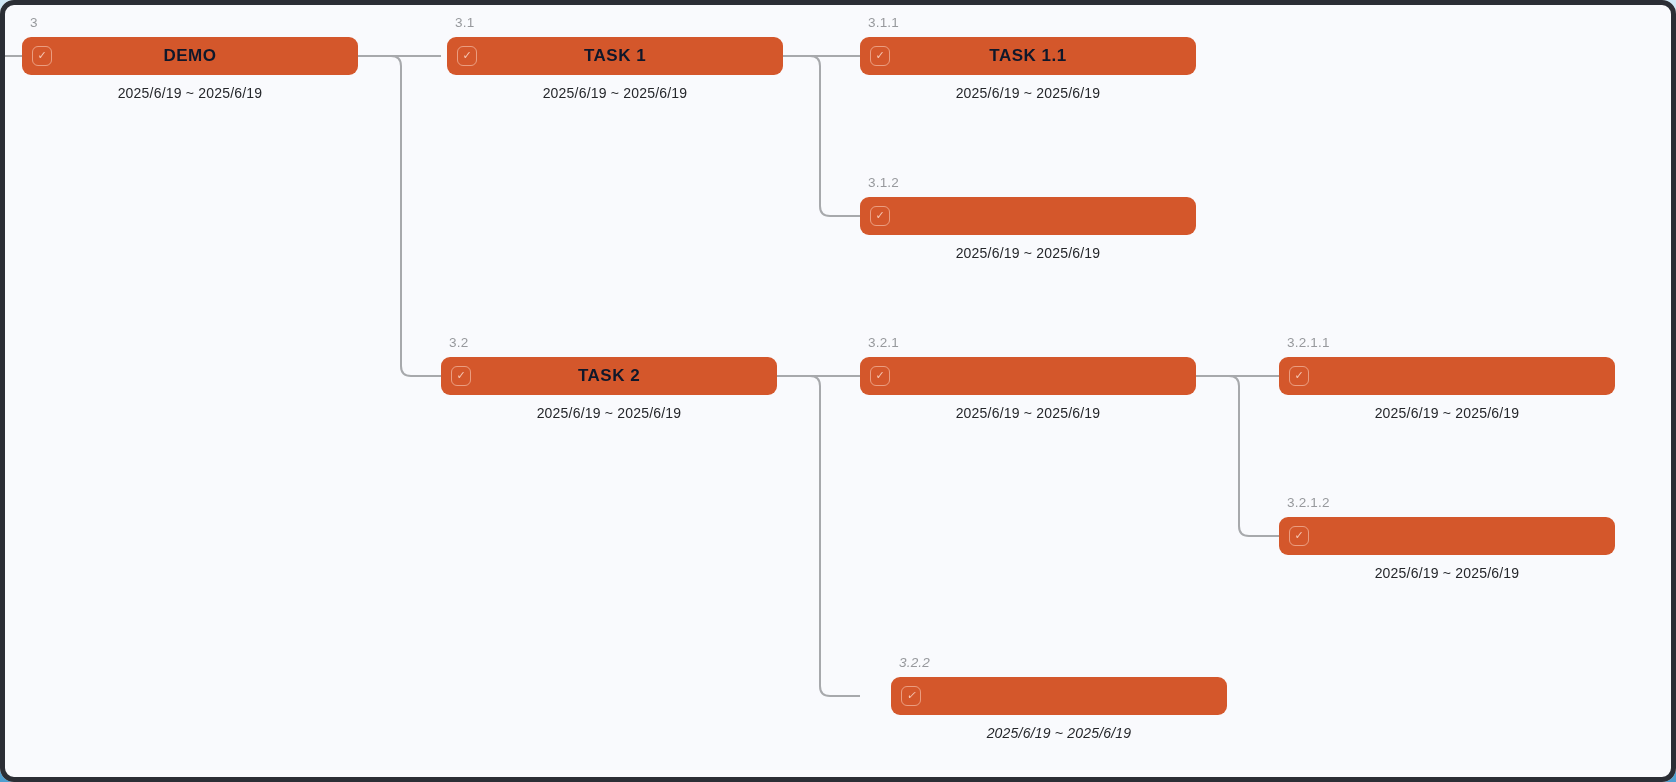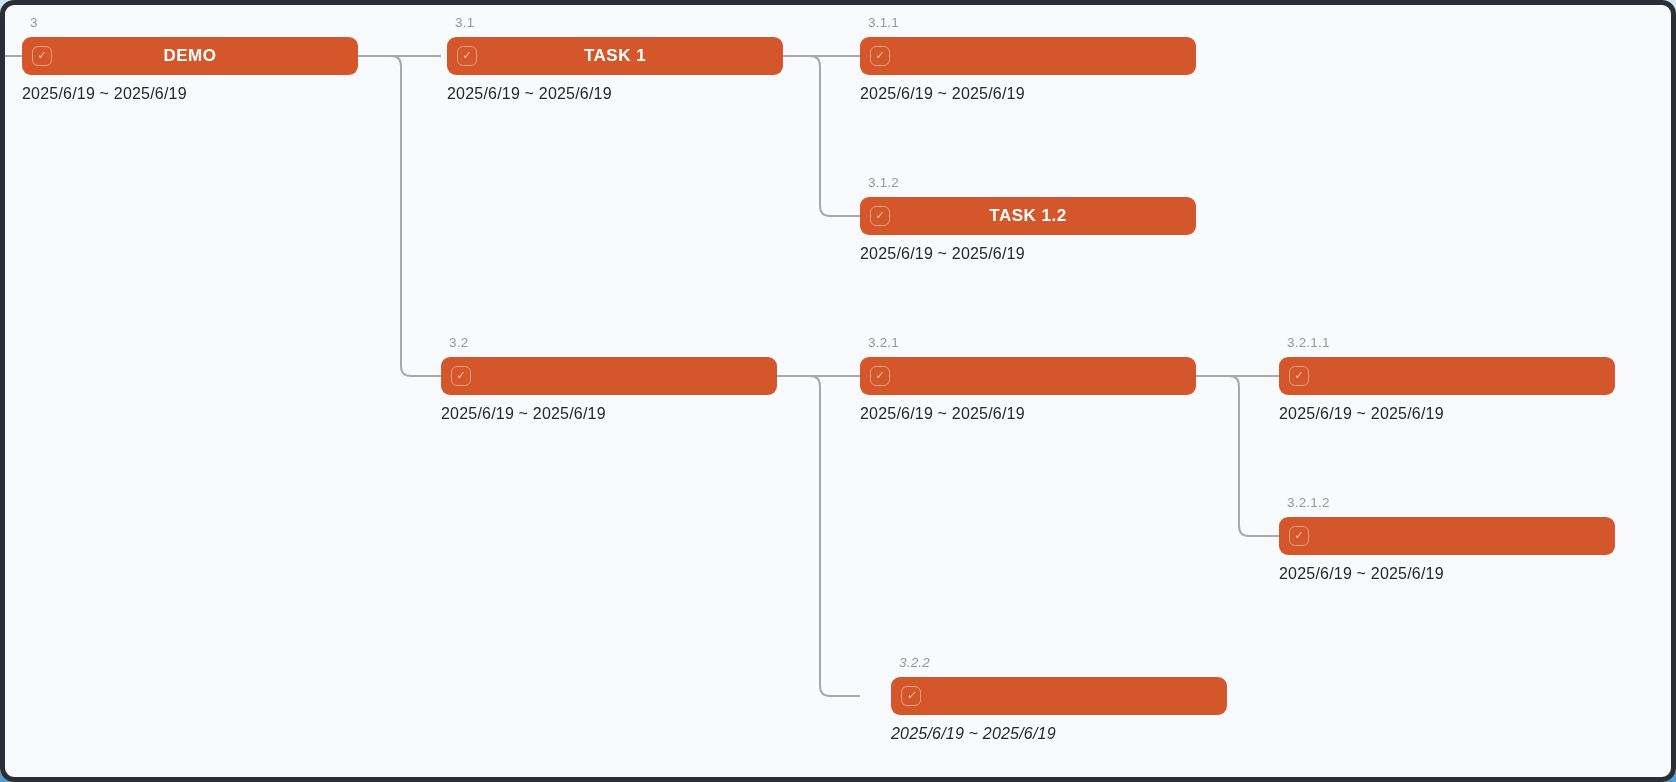--- a/index.html
+++ b/index.html
@@ -68,31 +68,31 @@
     font-size: 11px;
     line-height: 17px;
     text-align: center;
   }
   .bar .title {
     position: absolute;
     left: 0; right: 0;
     top: 50%;
     transform: translateY(-50%);
     text-align: center;
-    color: #ffffff;
+    color: #0f172a;
     font-size: 17px;
     font-weight: 600;
     letter-spacing: 0.5px;
   }
   .date {
     position: absolute;
     top: 48px;
     left: 0; right: 0;
-    text-align: left;
-    font-size: 16px;
+    text-align: center;
+    font-size: 14px;
     color: #25272b;
     letter-spacing: 0.2px;
   }
 </style>
 </head>
 <body>
 
 <div class="canvas" style="background: rgb(249, 250, 253);">
   <svg class="edges" width="1676" height="782">
       <path d="M 0 56 H 22 M 358 56 H 441 M 777 56 H 860 M 777 56 H 810 Q 820 56 820 66 V 206 Q 820 216 830 216 H 860 M 358 56 H 391 Q 401 56 401 66 V 366 Q 401 376 411 376 H 441 M 777 376 H 860 M 1196 376 H 1279 M 1196 376 H 1229 Q 1239 376 1239 386 V 526 Q 1239 536 1249 536 H 1279 M 777 376 H 810 Q 820 376 820 386 V 686 Q 820 696 830 696 H 860" fill="none" stroke="#a7a9ac" stroke-width="2"></path>
@@ -111,35 +111,36 @@
     <div class="bar" style="background: rgb(212, 87, 43);">
       <span class="icon">✓</span>
       <span class="title">TASK 1</span>
     </div>
     <div class="date">2025/6/19 ~ 2025/6/19</div>
   </div>
       <div class="node" style="left: 860px; top: 37px; text-decoration: underline;">
     <div class="num">3.1.1</div>
     <div class="bar" style="background: rgb(212, 87, 43);">
       <span class="icon">✓</span>
+      <span class="title">TASK 1.1</span>
     </div>
     <div class="date">2025/6/19 ~ 2025/6/19</div>
   </div>
       <div class="node" style="left: 860px; top: 197px;">
     <div class="num">3.1.2</div>
     <div class="bar" style="background: rgb(212, 87, 43);">
       <span class="icon">✓</span>
-      <span class="title">TASK 1.2</span>
     </div>
     <div class="date">2025/6/19 ~ 2025/6/19</div>
   </div>
       <div class="node" style="left: 441px; top: 357px;">
     <div class="num">3.2</div>
     <div class="bar" style="background: rgb(212, 87, 43);">
       <span class="icon">✓</span>
+      <span class="title">TASK 2</span>
     </div>
     <div class="date">2025/6/19 ~ 2025/6/19</div>
   </div>
       <div class="node" style="left: 860px; top: 357px;">
     <div class="num">3.2.1</div>
     <div class="bar" style="background: rgb(212, 87, 43);">
       <span class="icon">✓</span>
     </div>
     <div class="date">2025/6/19 ~ 2025/6/19</div>
   </div>

